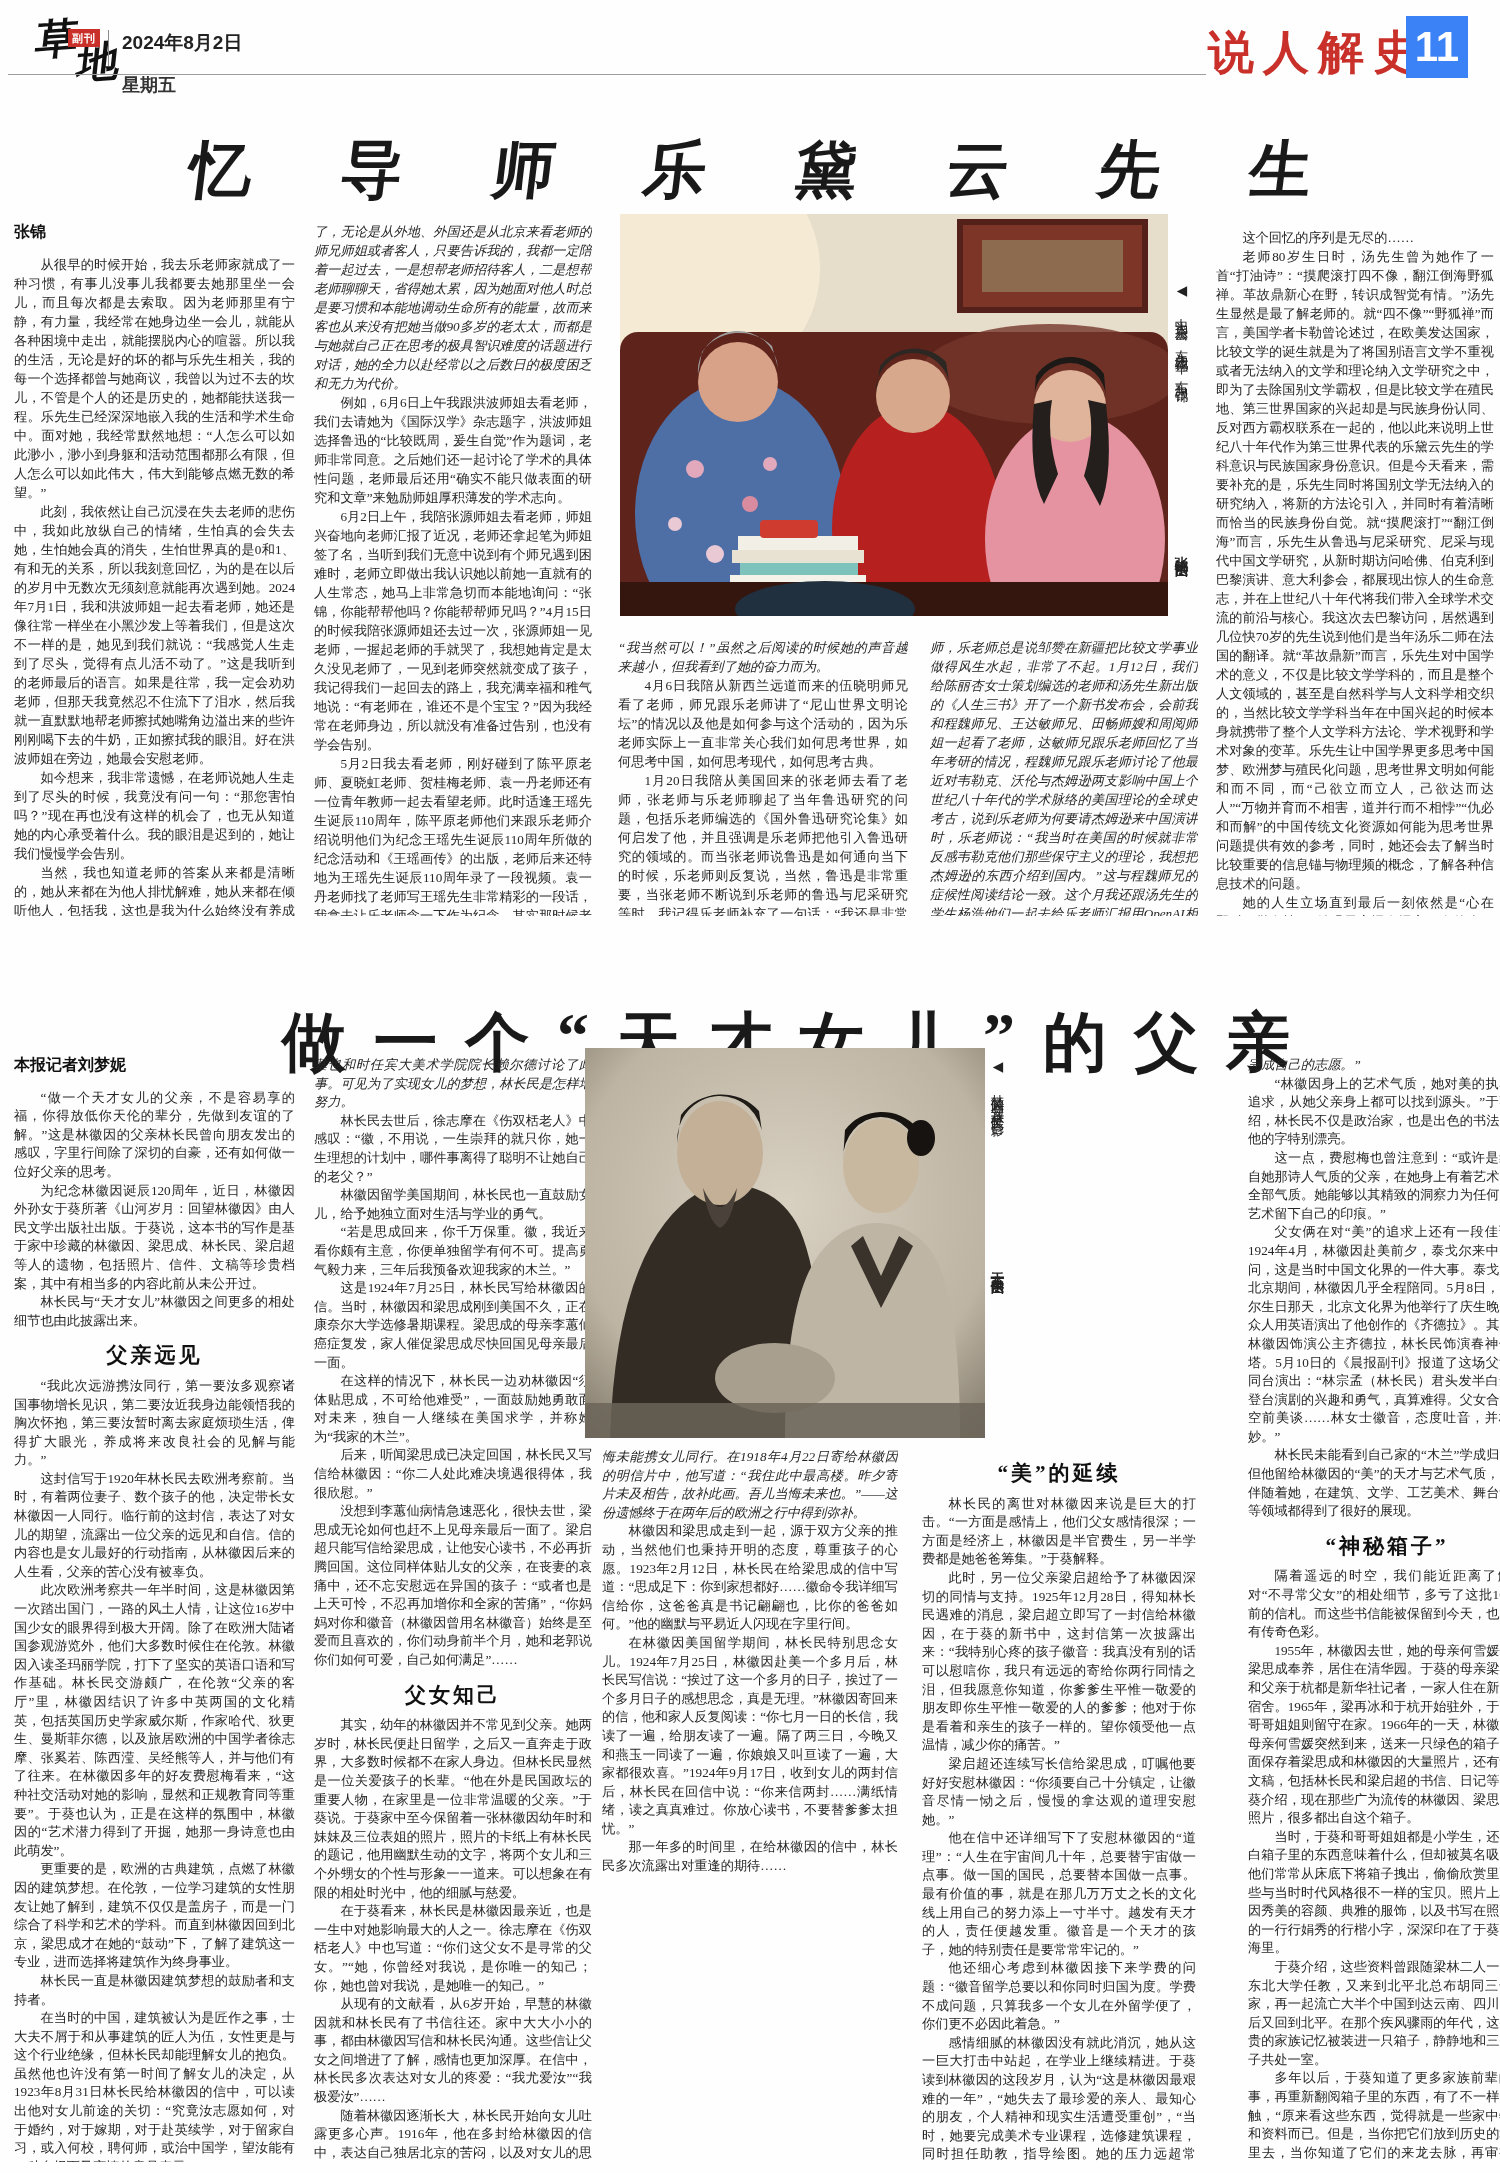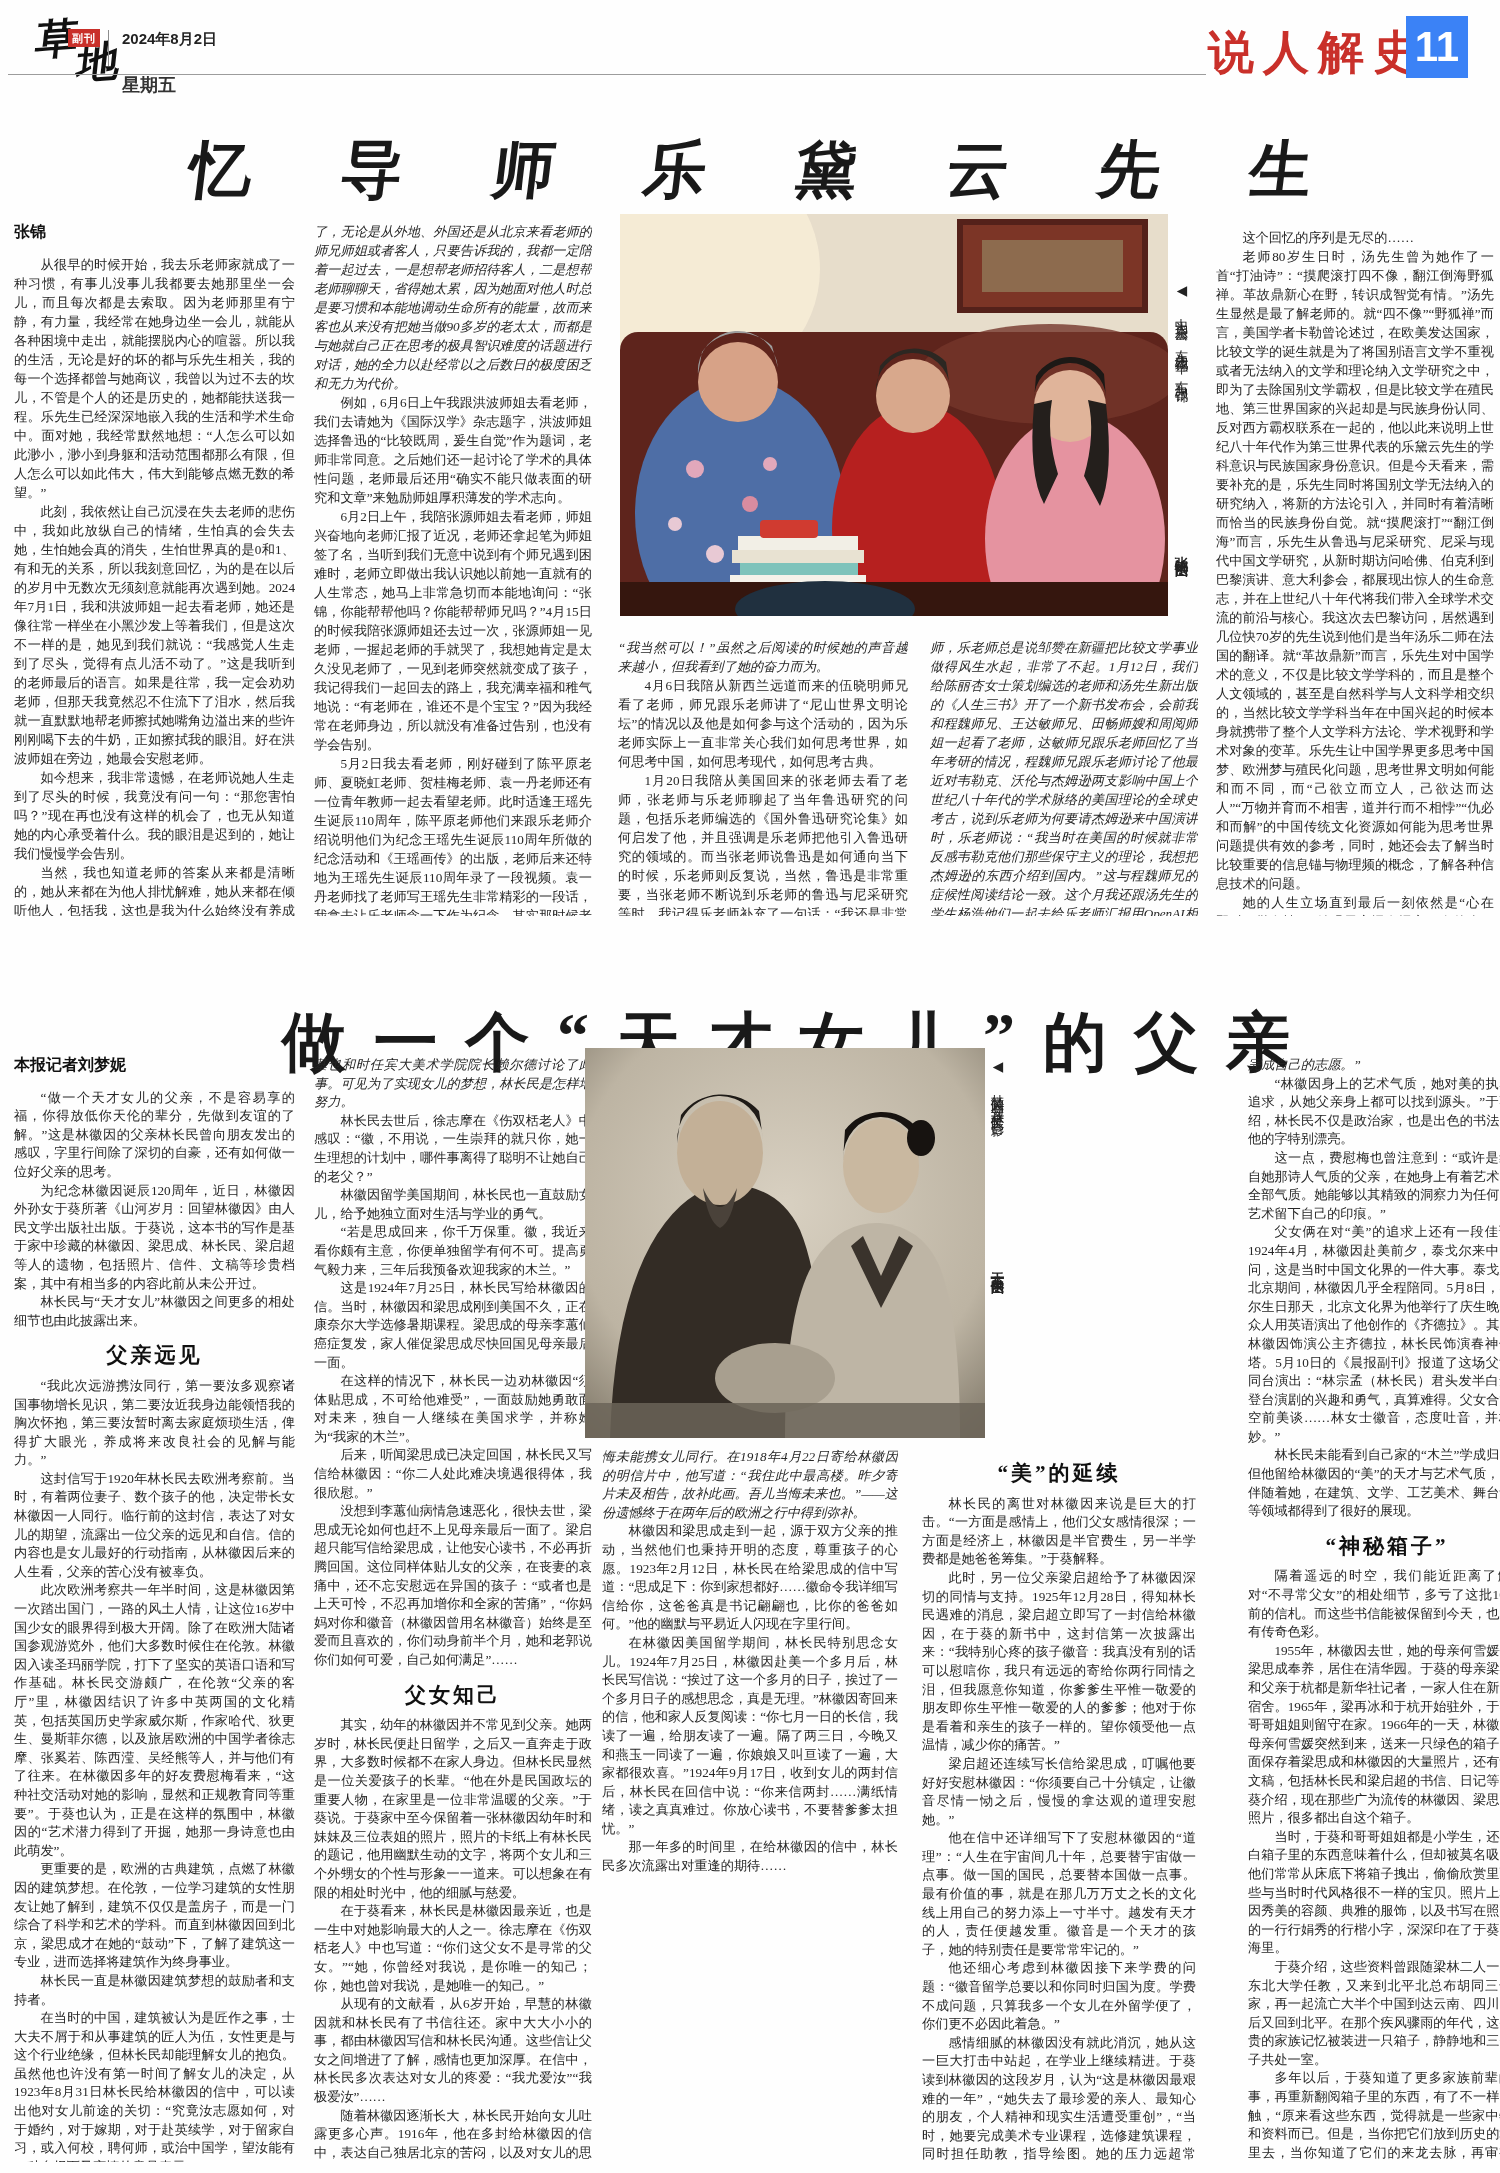--- a/index.html
+++ b/index.html
@@ -6,21 +6,21 @@
   .page{position:relative;width:1500px;height:2173px;margin:0 auto;background:#fefefe;
         outline:1px solid #c2c2c2;overflow:hidden;color:#2a2a2a;
         font-family:"Liberation Serif","DejaVu Serif",serif;}
   
   .logo-main{position:absolute;left:36px;top:20px;font-size:42px;font-weight:900;
              transform:skewX(-10deg) rotate(-4deg);line-height:36px;color:#111;letter-spacing:-4px;}
   .logo-main .c2{display:inline-block;transform:translate(6px,26px);}
   .logo-badge{position:absolute;left:68px;top:29px;width:32px;height:18px;background:#c9302a;
               color:#fff;font-size:11px;font-weight:bold;text-align:center;line-height:18px;letter-spacing:1px;}
   .mast-div{position:absolute;left:108px;top:30px;width:1px;height:36px;background:#8c8c8c;}
-  .mast-date{position:absolute;left:122px;top:30px;font-size:15px;font-weight:bold;color:#222;
+  .mast-date{position:absolute;left:122px;top:30px;font-size:19px;font-weight:bold;color:#222;
              font-family:"Liberation Sans",sans-serif;}
   .mast-week{position:absolute;left:122px;top:52px;font-size:18px;font-weight:bold;color:#333;
              font-family:"Liberation Sans",sans-serif;margin-top:21px;}
   .mast-rule{position:absolute;left:8px;top:74px;width:1198px;height:1px;background:#9c9c9c;}
   .section-title{position:absolute;left:1208px;top:22px;font-size:46px;font-weight:900;color:#c9302a;
                  letter-spacing:9px;white-space:nowrap;}
   .pageno{position:absolute;left:1406px;top:16px;width:62px;height:62px;background:#3b82f6;color:#fff;
           font-size:42px;font-weight:bold;text-align:center;line-height:62px;
           font-family:"Liberation Sans",sans-serif;}
   

